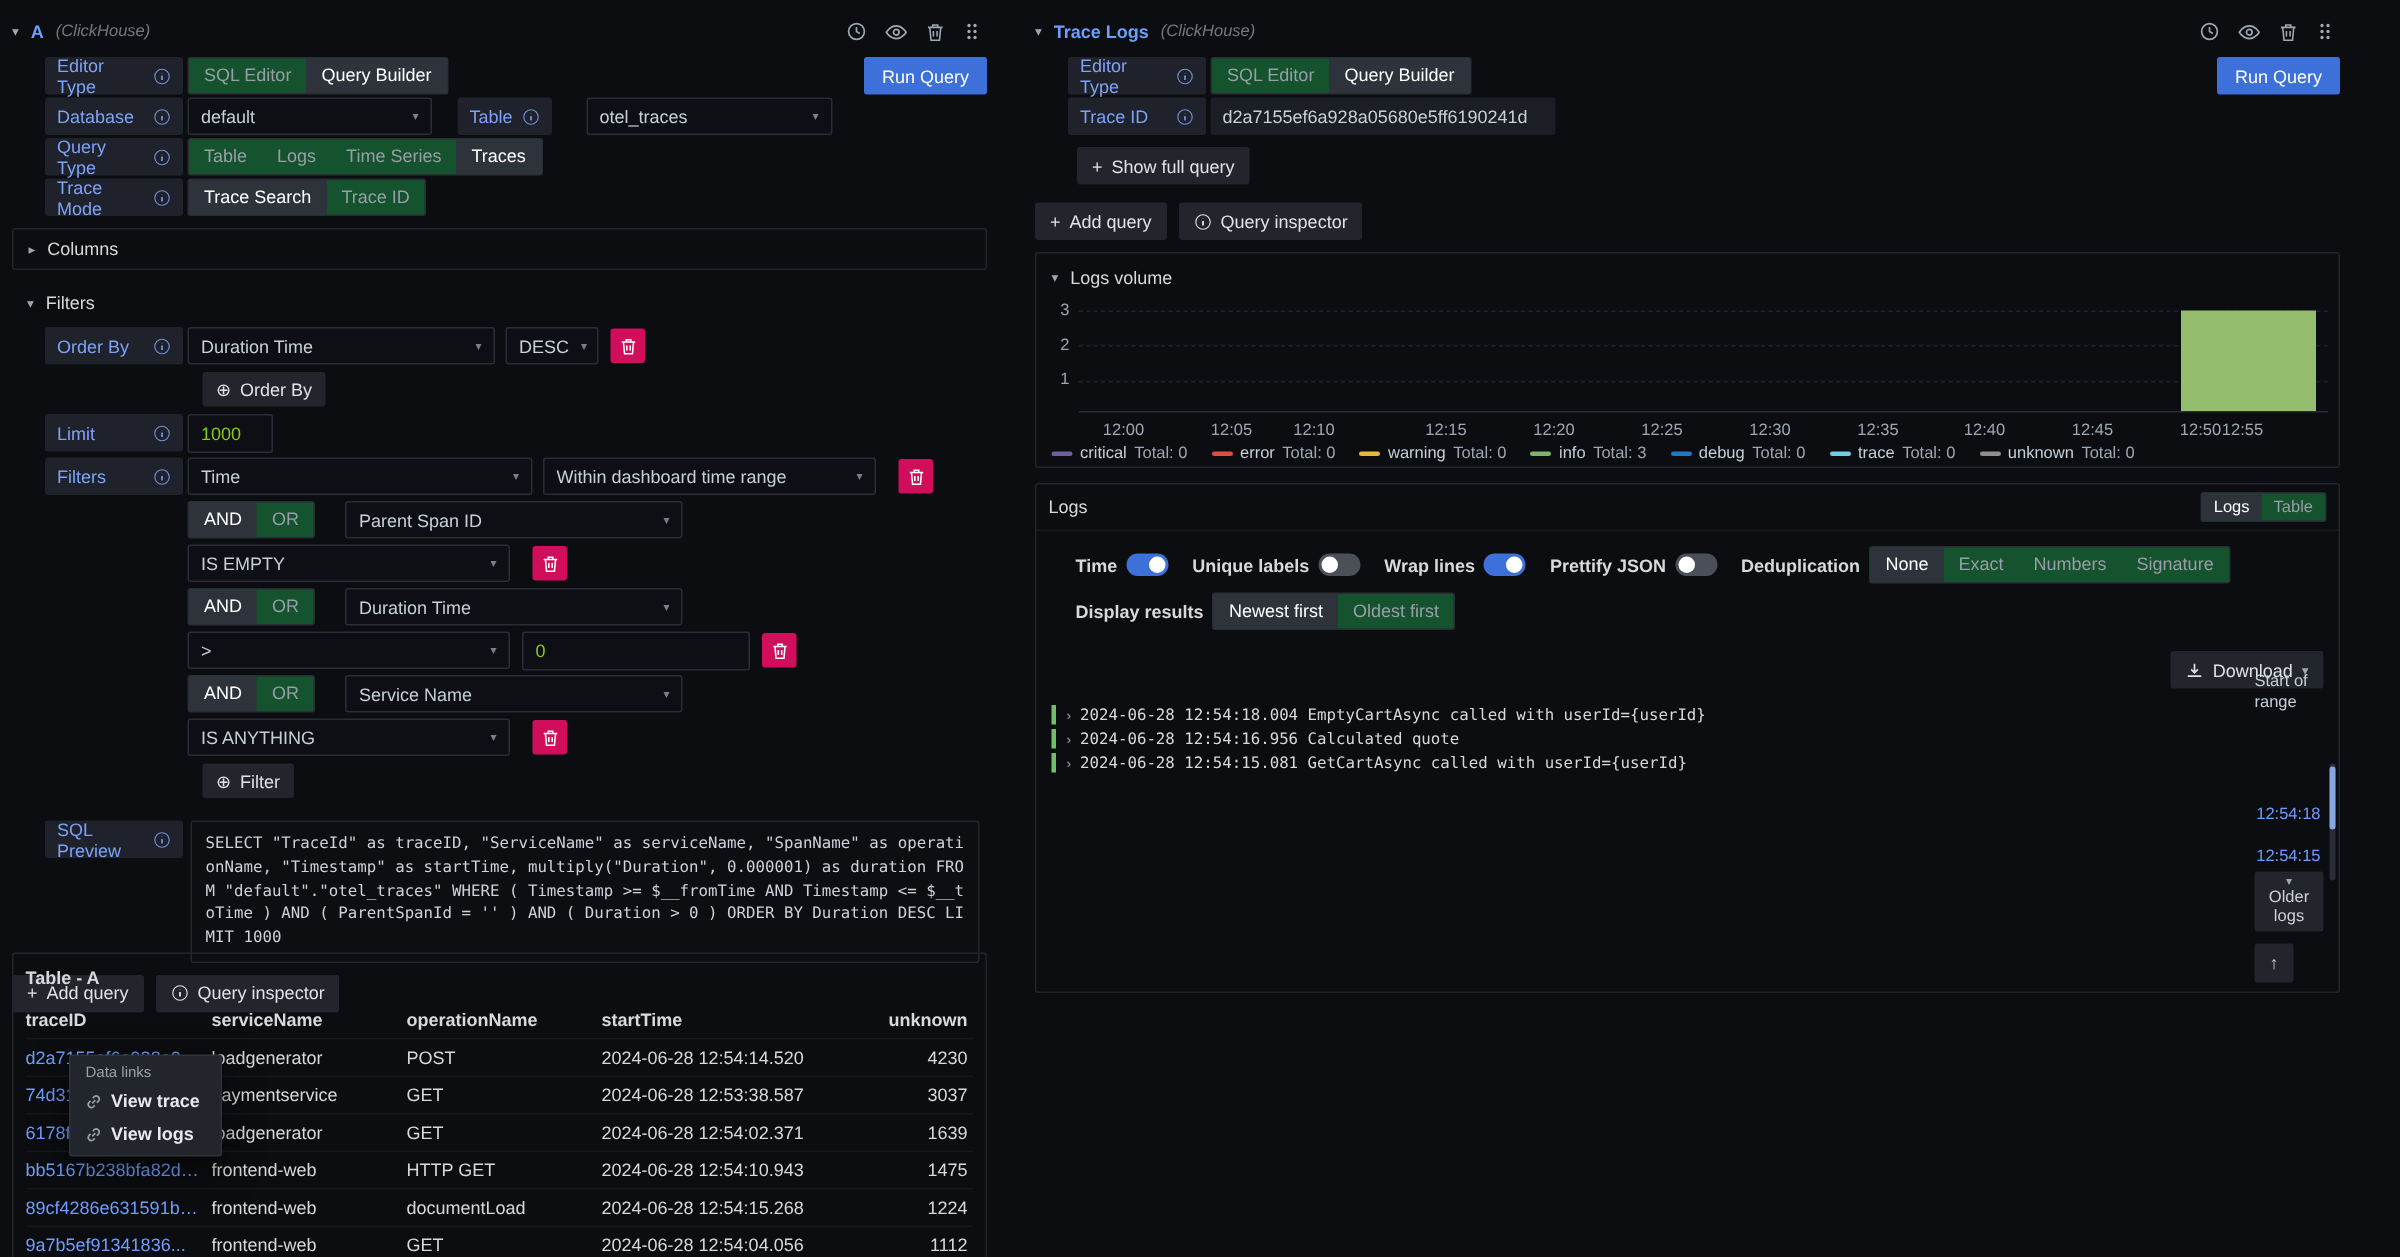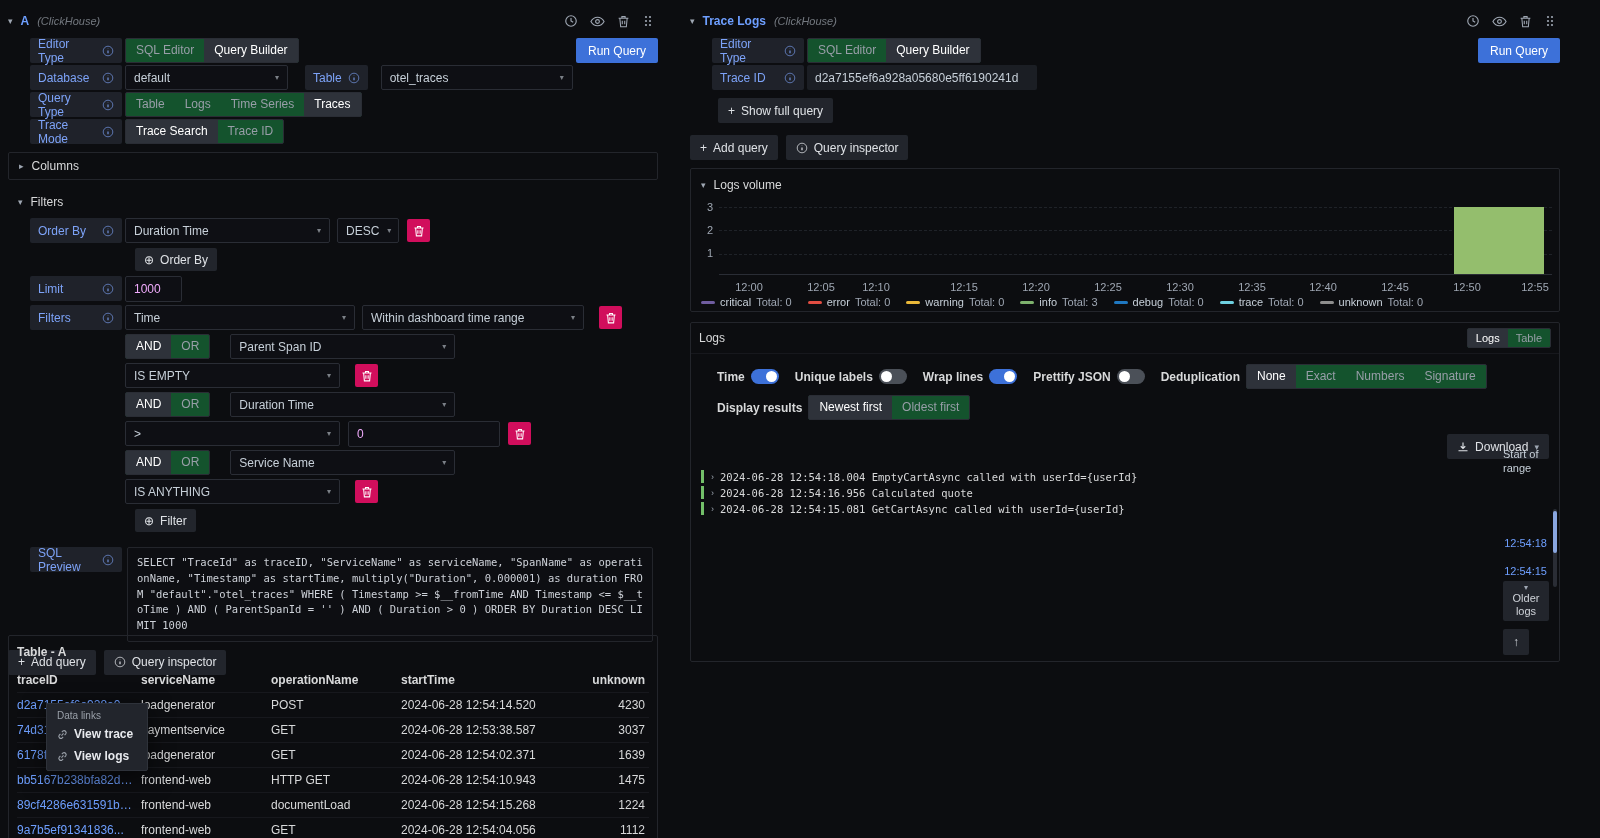--- a/index.html
+++ b/index.html
@@ -11,21 +11,21 @@
 .refid{color:#6e9fff;font-weight:600}
 .ds{font-style:italic;color:#73787f;font-size:11px}
 .hdr-icons{margin-left:auto;display:flex;gap:12px;align-items:center;color:#9fa7b3;padding-right:4px}
 .hdr-icons svg{display:block}
 .rows{margin:4px 0 0 22px;display:flex;flex-direction:column;gap:2px}
 .frow{display:flex;align-items:center;gap:3px;height:25px;position:relative}
 .chip{display:inline-flex;align-items:center;justify-content:space-between;gap:6px;background:#1f222a;color:#7da3f8;padding:0 8px;height:25px;border-radius:2px;flex:none}
 .w92{width:92px}
 .sel{display:inline-flex;align-items:center;justify-content:space-between;background:#0e0f14;border:1px solid #2a2d35;border-radius:2px;color:#c7d0d9;padding:0 8px;height:25px;flex:none}
 .sel .caret{color:#7b8087;font-size:8px;margin-left:8px}
-.inp{background:#0e0f14;border:1px solid #2a2d35;border-radius:2px;color:#f0abfc;padding:0 8px;height:26px;font-size:12px;font-family:inherit}
+.inp{background:#0e0f14;border:1px solid #2a2d35;border-radius:2px;color:#84cc16;padding:0 8px;height:26px;font-size:12px;font-family:inherit}
 .inp2{background:#1b1e24;border:none;border-radius:2px;color:#c7d0d9;padding:0 8px;height:25px;font-size:12px;font-family:inherit}
 .seg{display:inline-flex;align-items:center;background:#14532d;border:1px solid #2a2d35;border-radius:2px;overflow:hidden;height:25px;flex:none}
 .seg>span{padding:0 10px;line-height:23px;color:#989ea8;white-space:nowrap}
 .seg>span.on{background:#2e323a;color:#fff;font-weight:500}
 .seg.sm{height:20px}.seg.sm>span{line-height:18px;font-size:11px;padding:0 8px}
 .btn-primary{display:inline-flex;align-items:center;background:#3d71d9;color:#fff;border:none;border-radius:2px;height:25px;padding:0 12px;font-size:12px;font-weight:500;font-family:inherit}
 .btn{display:inline-flex;align-items:center;gap:6px;background:#22252c;color:#dfe2e6;border:none;border-radius:2px;height:25px;padding:0 10px;font-size:12px;font-weight:500;font-family:inherit}
 .btn.sm{height:23px;padding:0 9px}
 .btn-danger{display:inline-flex;align-items:center;justify-content:center;width:23px;height:23px;background:#d10e5c;border:none;border-radius:2px;color:#fff;flex:none}
 .abs-right{position:absolute;right:0;top:0}
@@ -153,21 +153,21 @@
         <span>default</span>
         <span class="caret">▾</span>
       </div>
       <div class="chip" style="margin-left:14px">
         <span>Table</span>
         <svg class="ic-info" width="12" height="12" viewBox="0 0 16 16" fill="none" stroke="currentColor">
             <circle cx="8" cy="8" r="6.4"></circle>
             <path d="M8 7.2V11M8 4.8v.2" stroke-width="1.6"></path>
           </svg>
       </div>
-      <div class="sel" style="width:192px;margin-left:10px">
+      <div class="sel" style="width:164px;margin-left:20px">
         <span>otel_traces</span>
         <span class="caret">▾</span>
       </div>
     </div>
 
     <div class="frow">
       <div class="chip w92">
         <span>Query Type</span>
         <svg class="ic-info" width="12" height="12" viewBox="0 0 16 16" fill="none" stroke="currentColor">
             <circle cx="8" cy="8" r="6.4"></circle>
@@ -549,21 +549,21 @@
       <span style="left:102px">12:05</span>
       <span style="left:157px">12:10</span>
       <span style="left:245px">12:15</span>
       <span style="left:317px">12:20</span>
       <span style="left:389px">12:25</span>
       <span style="left:461px">12:30</span>
       <span style="left:533px">12:35</span>
       <span style="left:604px">12:40</span>
       <span style="left:676px">12:45</span>
       <span style="left:748px">12:50</span>
-      <span style="left:816px">12:55</span>
+      <span style="left:776px">12:55</span>
     </div>
     <div class="legend">
       <span class="lg-item">
           <i class="sw lg0"></i>
           <b>critical</b>
           <span>Total: 0</span>
         </span>
       <span class="lg-item">
           <i class="sw lg1"></i>
           <b>error</b>

